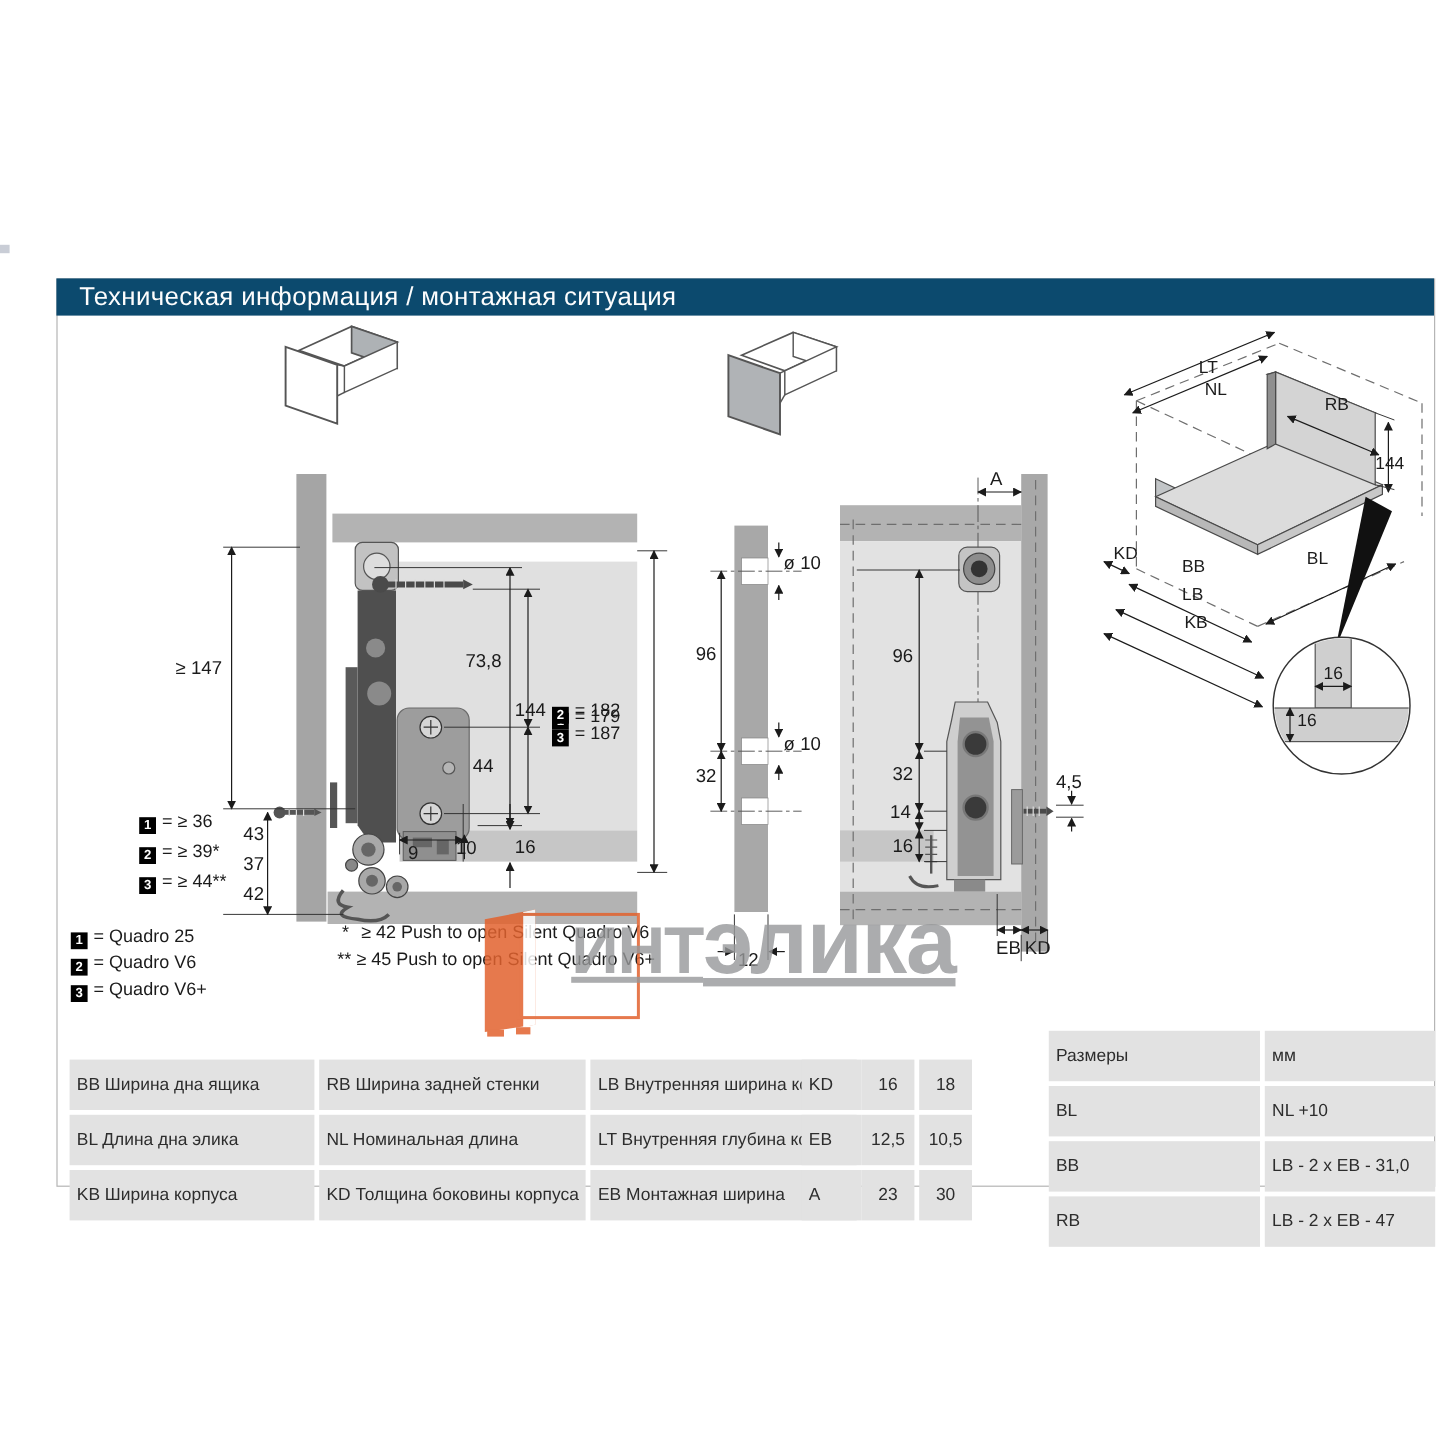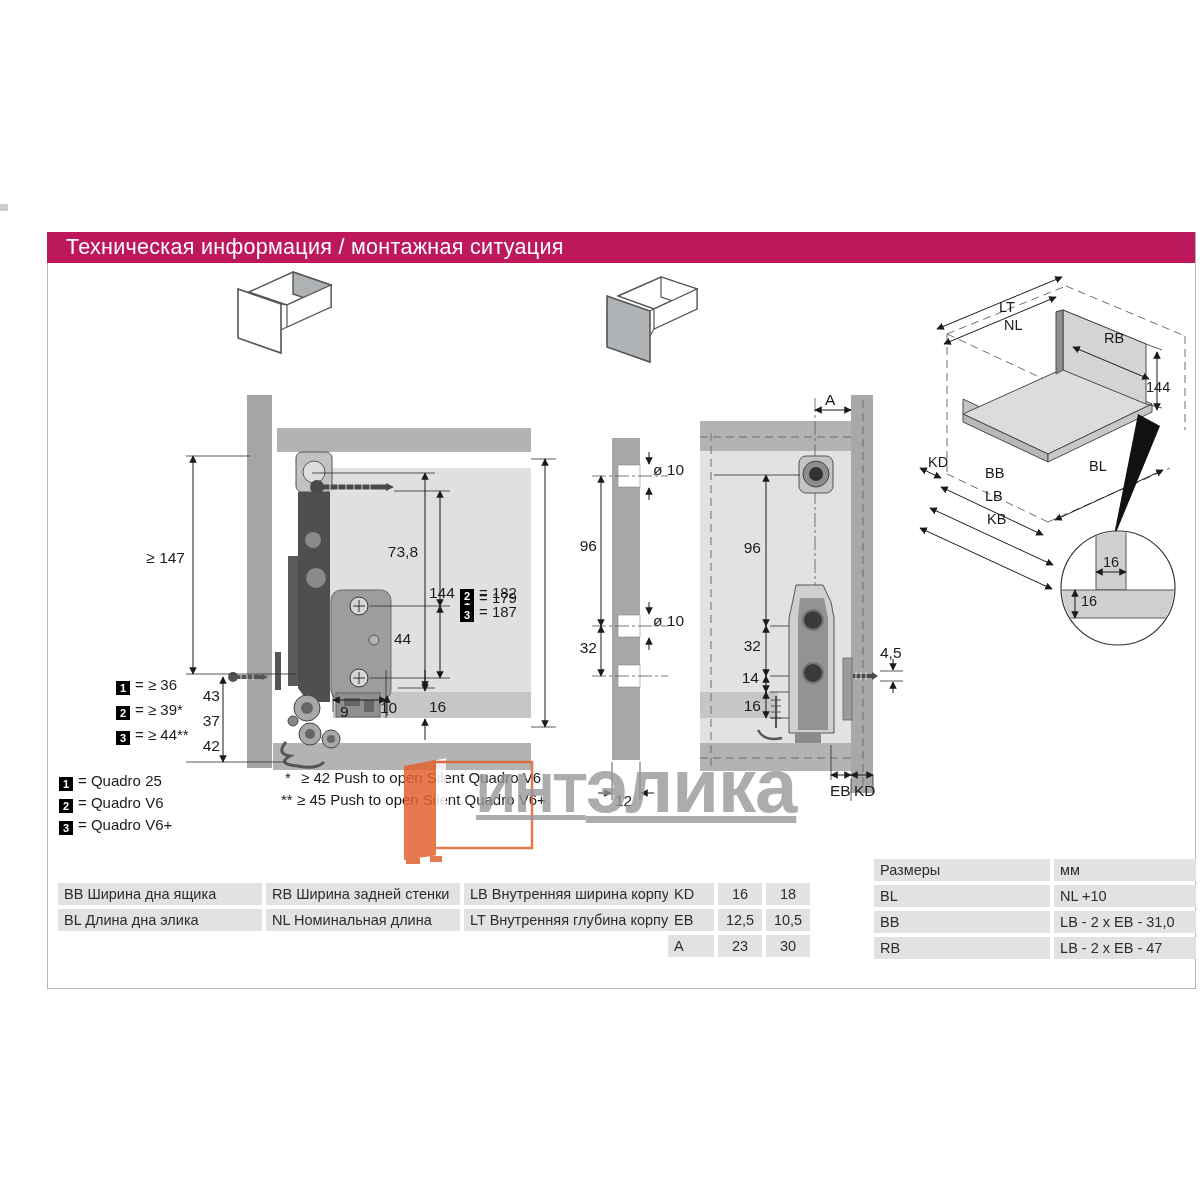--- a/index.html
+++ b/index.html
@@ -1,42 +1,42 @@
 <!DOCTYPE html>
 <html><head>
 <meta charset="utf-8">
 <style>
   html,body{margin:0;padding:0;background:#fff;}
   body{width:1200px;height:1200px;position:relative;overflow:hidden;
        font-family:"Liberation Sans",sans-serif;color:#1b1b1b;}
   .abs{position:absolute;}
   
   .banner{position:absolute;left:47px;top:232px;width:1148px;height:31px;
-          background:#be185d;z-index:2;}
+          background:#0c4a6e;z-index:2;}
   .banner .t{position:absolute;left:19px;top:3px;font-size:21.5px;color:#fdfdfd;
           letter-spacing:.3px;white-space:nowrap;}
   .edge-mark{position:absolute;left:0;top:204px;width:8px;height:7px;background:#c9cdd6;}
   
   .frame{position:absolute;left:47px;top:232px;width:1147px;height:755px;
          border:1px solid #b5b5b5;z-index:1;}
   
   .dim{position:absolute;font-size:15.5px;color:#1b1b1b;white-space:nowrap;z-index:3;}
   .dim.r{text-align:right;}
   .dim.sm{font-size:14.5px;}
   .badge{display:inline-block;width:14px;height:14px;background:#000;color:#fff;
          font-size:11px;font-weight:bold;text-align:center;line-height:14px;
          vertical-align:-2px;}
   .lgrow{position:absolute;font-size:15px;white-space:nowrap;z-index:3;}
   .lgrow .tx{margin-left:5px;}
   .fnote{position:absolute;font-size:15px;white-space:nowrap;z-index:3;}
   .fnote .mk{display:inline-block;width:16px;}
   
   table.dt{position:absolute;border-collapse:separate;border-spacing:4px;z-index:3;}
   table.dt td,table.dt th{background:#e2e2e2;font-size:14.5px;font-weight:normal;
-      color:#2d2d2d;height:18px;padding:2px 6px;text-align:left;vertical-align:middle;
+      color:#2d2d2d;height:18px;padding:12px 6px;text-align:left;vertical-align:middle;
       white-space:nowrap;}
   table.params td.v{text-align:center;}
   
   .wm{position:absolute;z-index:6;}
   .wm-text{position:absolute;left:476px;top:748px;display:flex;align-items:baseline;
       line-height:1;font-weight:bold;color:#97989a;opacity:.8;z-index:6;
       letter-spacing:-1px;white-space:nowrap;text-decoration:underline;}
   .wm-text .p1{font-size:55px;}
   .wm-text .p2{font-size:76px;}
   
@@ -346,20 +346,25 @@
       <tr>
     <td style="width:192px"><span>BB</span> <span>Ширина дна ящика</span></td>
     <td style="width:182px"><span>RB</span> <span>Ширина задней стенки</span></td>
     <td style="width:186px"><span>LB</span> <span>Внутренняя ширина корпуса</span></td>
   </tr>
   <tr>
     <td><span>BL</span> <span>Длина дна элика</span></td>
     <td><span>NL</span> <span>Номинальная длина</span></td>
     <td><span>LT</span> <span>Внутренняя глубина корпуса</span></td>
   </tr>
+  <tr>
+    <td><span>KB</span> <span>Ширина корпуса</span></td>
+    <td><span>KD</span> <span>Толщина боковины корпуса</span></td>
+    <td><span>EB</span> <span>Монтажная ширина</span></td>
+  </tr>
 </tbody>
   </table>
 
 <table class="dt params" style="left:664px;top:879px">
   <tbody>
       <tr>
     <td style="width:34px">KD</td>
     <td class="v" style="width:32px">16</td>
     <td class="v" style="width:32px">18</td>
   </tr>

